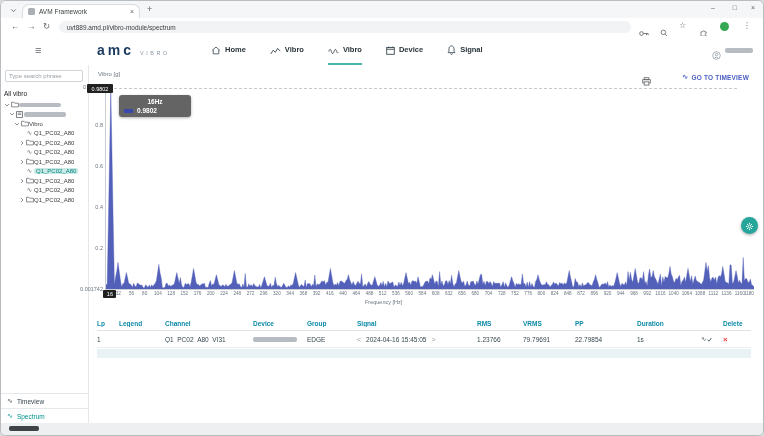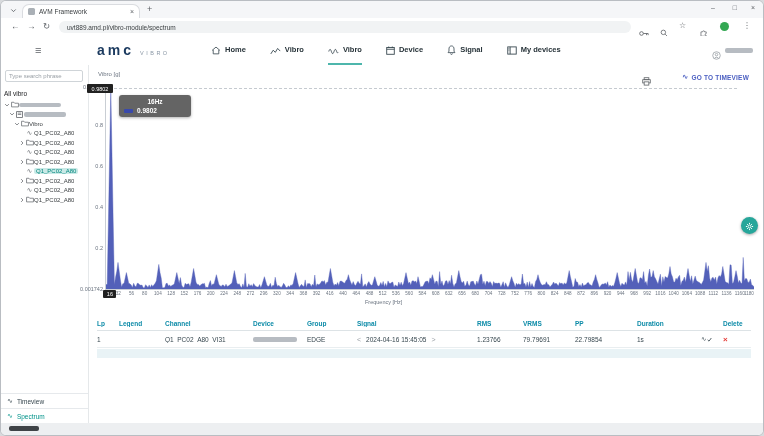--- a/index.html
+++ b/index.html
@@ -166,29 +166,20 @@
               <line x1="3" y1="0.6" x2="3" y2="2.2" stroke="currentColor"></line>
               <line x1="7" y1="0.6" x2="7" y2="2.2" stroke="currentColor"></line>
             </svg></span>
           <span class="nav-label">Device</span>
         </div>
         <div class="nav-item">
           <span><svg viewBox="0 0 10 11" width="9" height="10">
               <path d="M5 1 C3 1 2.2 2.6 2.2 4.4 L2.2 6.8 L1.2 8.4 L8.8 8.4 L7.8 6.8 L7.8 4.4 C7.8 2.6 7 1 5 1 Z M4 9.4 A1 1 0 0 0 6 9.4" fill="none" stroke="currentColor" stroke-width="0.9"></path>
             </svg></span>
           <span class="nav-label">Signal</span>
-        </div>
-        <div class="nav-item">
-          <span><svg viewBox="0 0 11 10" width="10" height="9">
-              <rect x="0.8" y="1" width="9.4" height="8" fill="none" stroke="currentColor"></rect>
-              <line x1="3.4" y1="1" x2="3.4" y2="9" stroke="currentColor"></line>
-              <line x1="1.6" y1="3" x2="2.6" y2="3" stroke="currentColor" stroke-width="0.8"></line>
-              <line x1="1.6" y1="4.6" x2="2.6" y2="4.6" stroke="currentColor" stroke-width="0.8"></line>
-            </svg></span>
-          <span class="nav-label">My devices</span>
         </div>
       </div>
     <span class="hdr-user"><svg viewBox="0 0 10 10" width="9" height="9">
           <circle cx="5" cy="5" r="4.2" fill="none" stroke="currentColor" stroke-width="0.9"></circle>
           <circle cx="5" cy="4" r="1.4" fill="none" stroke="currentColor" stroke-width="0.9"></circle>
           <path d="M2.6 8.2 C3 6.6 7 6.6 7.4 8.2" fill="none" stroke="currentColor" stroke-width="0.9"></path>
         </svg></span>
     <div class="redact hdr-user-name"></div>
   </div>
 

